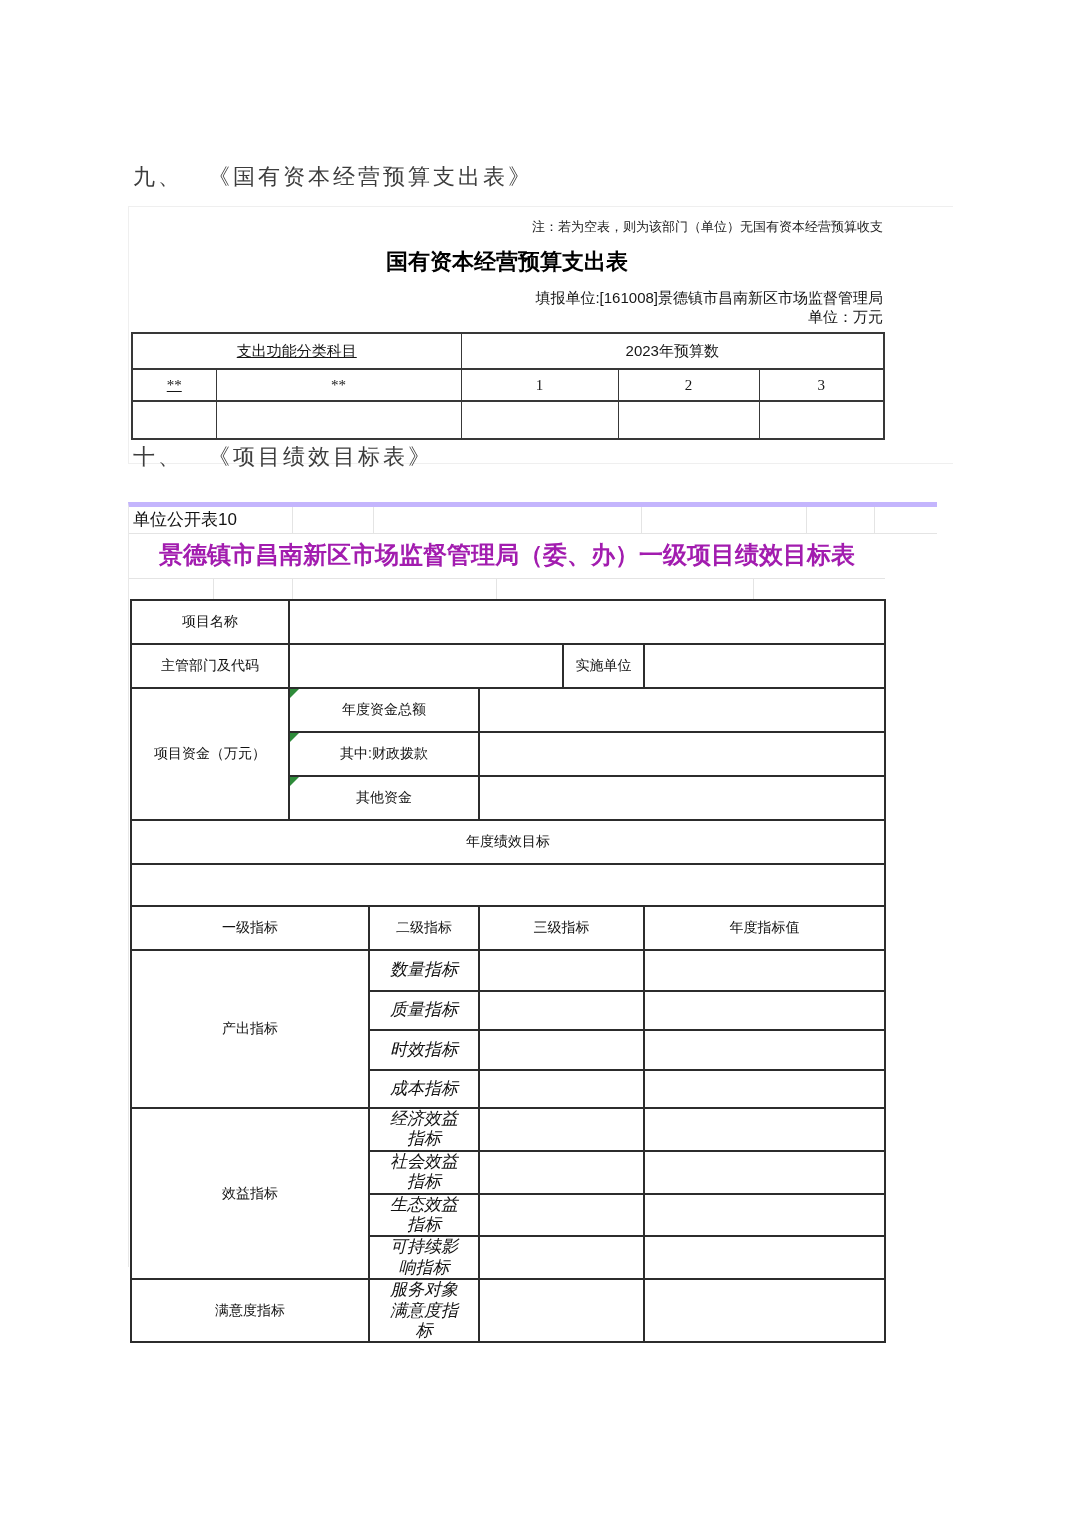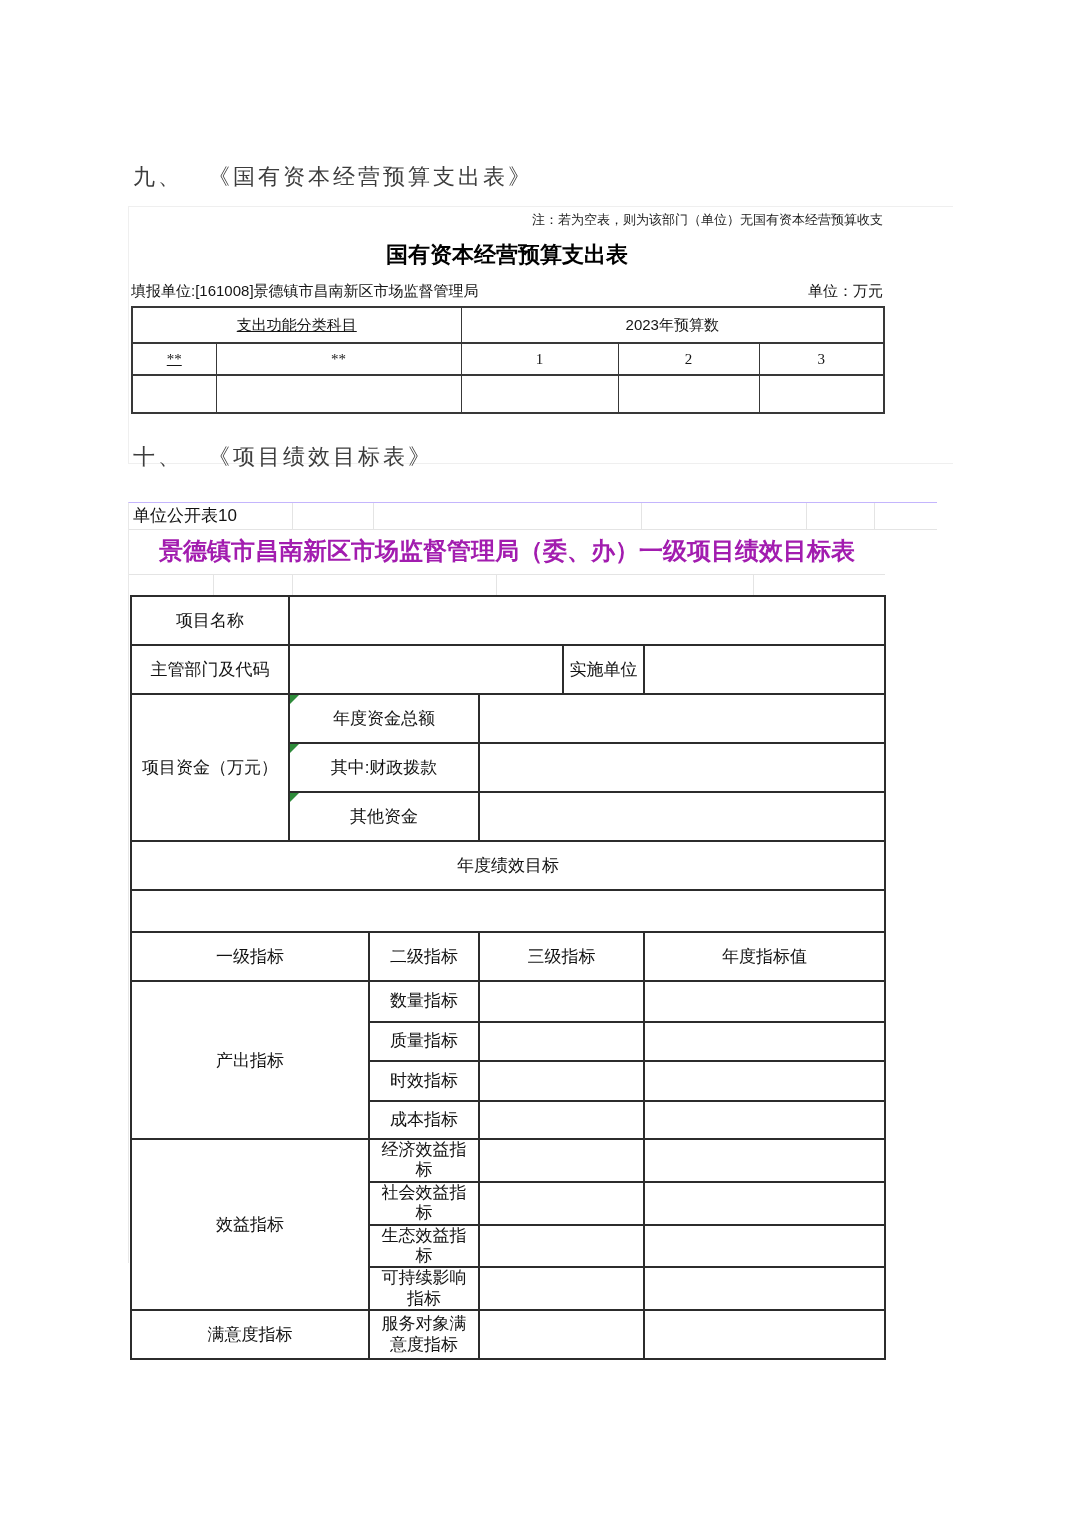--- a/index.html
+++ b/index.html
@@ -6,47 +6,47 @@
   #page{position:relative;width:1074px;height:1520px;background:#ffffff;overflow:hidden;
         font-family:"Liberation Sans",sans-serif;color:#161616;}
 
   
   .sec-heading{position:absolute;left:133px;font-family:"Liberation Serif",serif;
                font-size:22px;letter-spacing:3px;color:#3d3d3d;white-space:pre;}
 
   
   #block1{position:absolute;left:128px;top:206px;width:824px;height:256px;
           border:1px solid #efefef;border-right:none;background:#fff;}
-  .t1wrap{margin:4px 0 0 2px;width:752px;}
+  .t1wrap{margin:11px 0 0 2px;width:752px;}
   .t1-note{text-align:right;font-size:13px;line-height:17px;color:#1c1c1c;}
   .t1-title{text-align:center;font-size:22px;font-weight:700;margin-top:12px;color:#000;}
   .t1-unitline{display:flex;justify-content:space-between;align-items:flex-end;
-               margin-top:12px;font-size:15px;color:#141414;}
+               margin-top:12px;font-size:15px;color:#141414;flex-direction:column;}
   table{border-collapse:collapse;table-layout:fixed;}
   #table1{margin-top:5px;width:752px;}
   #table1 td{border:2px solid #383838;border-left-width:1px;border-right-width:1px;
              text-align:center;vertical-align:middle;font-size:15px;color:#161616;padding:0;}
   #table1 td:first-child{border-left-width:2px;text-decoration:underline;}
   #table1 td:last-child{border-right-width:2px;}
   .serifcell{font-family:"Liberation Serif",serif;}
 
   
   #block2{position:absolute;left:128px;top:502px;width:808px;height:760px;
-          border-top:1px solid #c4b5fd;border-left:1px solid #e8e8e8;background:#fff;}
+          border-top:5px solid #c4b5fd;border-left:1px solid #e8e8e8;background:#fff;}
   .sheetrow{position:relative;height:26px;border-bottom:1px solid #e4e4e4;}
   .sheetrow .lbl{position:absolute;left:4px;top:0;line-height:25px;font-size:17px;color:#111;}
   .fv{position:absolute;top:0;width:1px;height:100%;background:#e4e4e4;}
   .titlerow{position:relative;height:44px;border-bottom:1px solid #e4e4e4;width:756px;
             text-align:center;font-size:24px;font-weight:700;line-height:42px;color:#a21caf;}
   .gaprow{position:relative;height:20px;}
 
   #table2{margin-left:1px;width:754px;}
   #table2 td{border:2px solid #2c2c2c;text-align:center;vertical-align:middle;
-             font-size:17px;color:#121212;padding:12px 4px;position:relative;}
-  #table2 td.sub{font-size:17px;padding:0 10px;word-break:break-all;line-height:1.2;}
+             font-size:14px;color:#121212;padding:12px 4px;position:relative;}
+  #table2 td.sub{font-size:17px;padding:0 19px;word-break:break-all;line-height:1.2;font-style:italic;}
   .gmk{position:absolute;left:0;top:0;width:9px;height:9px;
        background:var(--marker-green,#2e8b3a);clip-path:polygon(0 0,100% 0,0 100%);}
 </style>
 </head>
 <body>
 
 <div id="page">
 
   <div class="sec-heading" style="top:162px;">九、　《国有资本经营预算支出表》</div>
 

